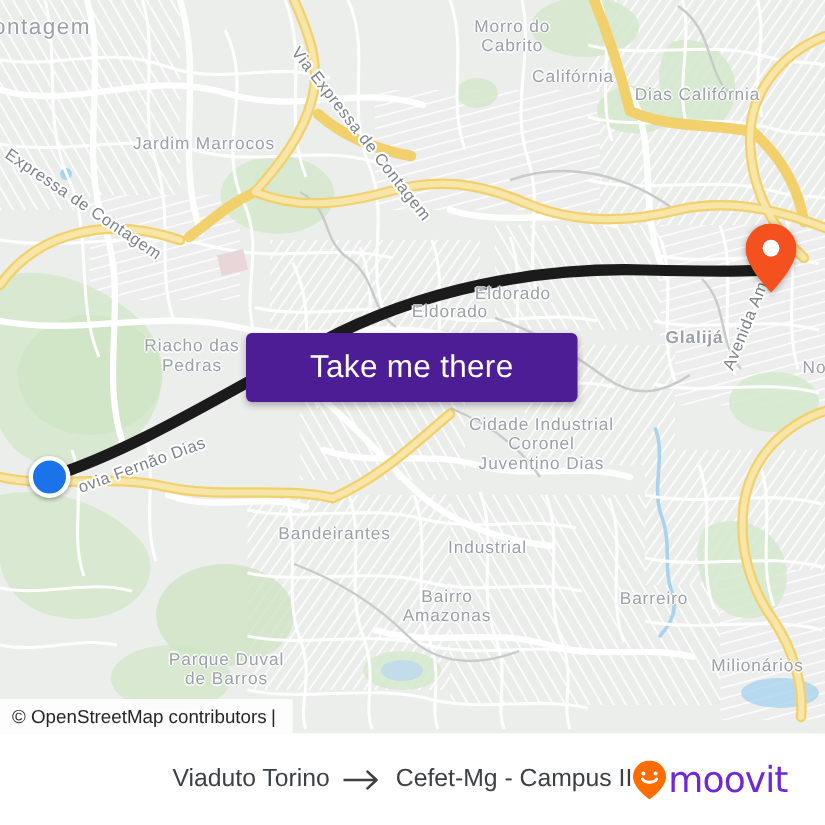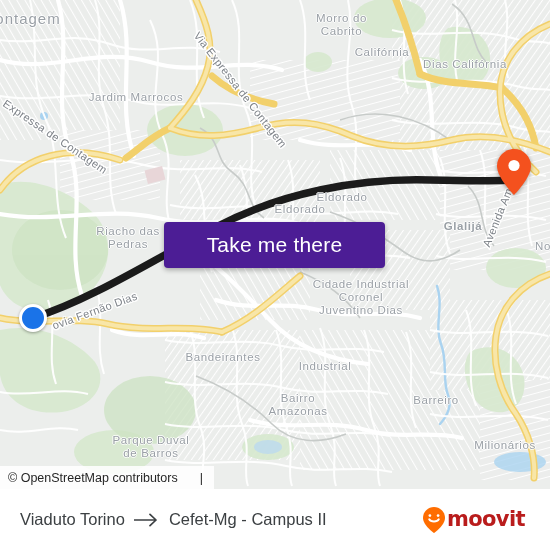--- a/index.html
+++ b/index.html
@@ -117,35 +117,34 @@
     bottom: 0;
     height: 23px;
     display: flex;
     align-items: center;
     padding: 0 8px 0 8px;
     background: rgba(255,255,255,.86);
     color: #262626;
     font-family: "Liberation Sans", sans-serif;
     font-size: 12.5px;
     white-space: pre;
-    gap: 19px;
   }
   .attr-sep { padding: 0 3px; }
 
   
   .footer {
     position: absolute;
     left: 0;
     top: 489px;
     width: 543px;
     height: 61px;
     background: #ffffff;
     display: flex;
     align-items: center;
-    justify-content: space-between;
+    justify-content: flex-end;
     padding: 0 18px 0 20px;
     box-sizing: border-box;
   }
   .route-title {
     display: flex;
     align-items: center;
     color: #3c4043;
     font-size: 16.5px;
     white-space: pre;
   }
@@ -155,23 +154,23 @@
     align-items: center;
     color: #3c4043;
   }
   .brand {
     display: flex;
     align-items: center;
     gap: 2px;
   }
   .brand-word {
     font-family: "DejaVu Sans", sans-serif;
-    font-size: 21px;
-    font-weight: bold;
-    color: #b91c1c;
+    font-size: 24px;
+    font-weight: normal;
+    color: #6d28d9;
     letter-spacing: -0.6px;
     line-height: 1;
   }
 </style>
 </head>
 <body>
 
 <div id="app">
 
   <div class="map-wrap">

